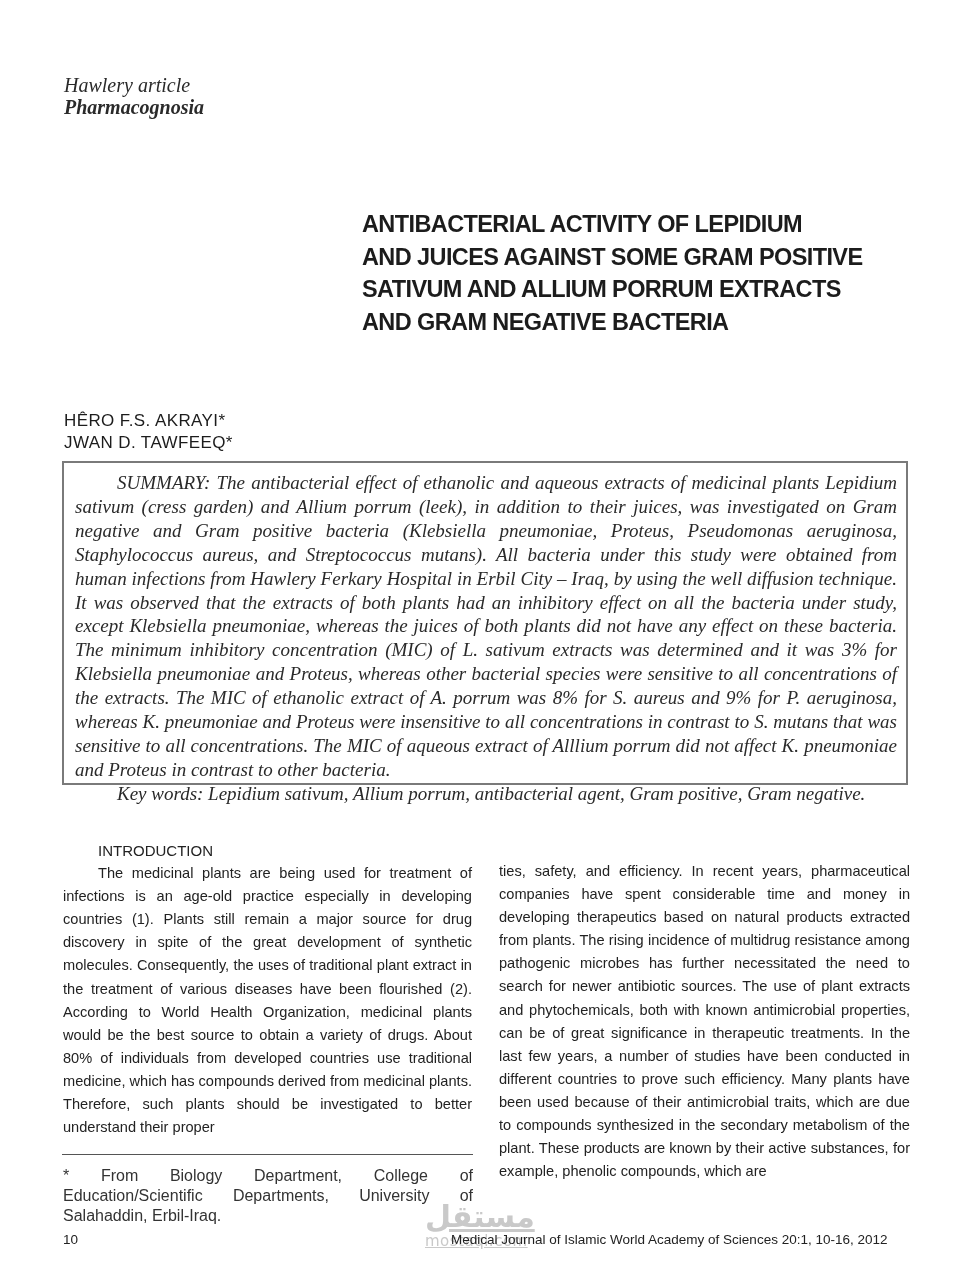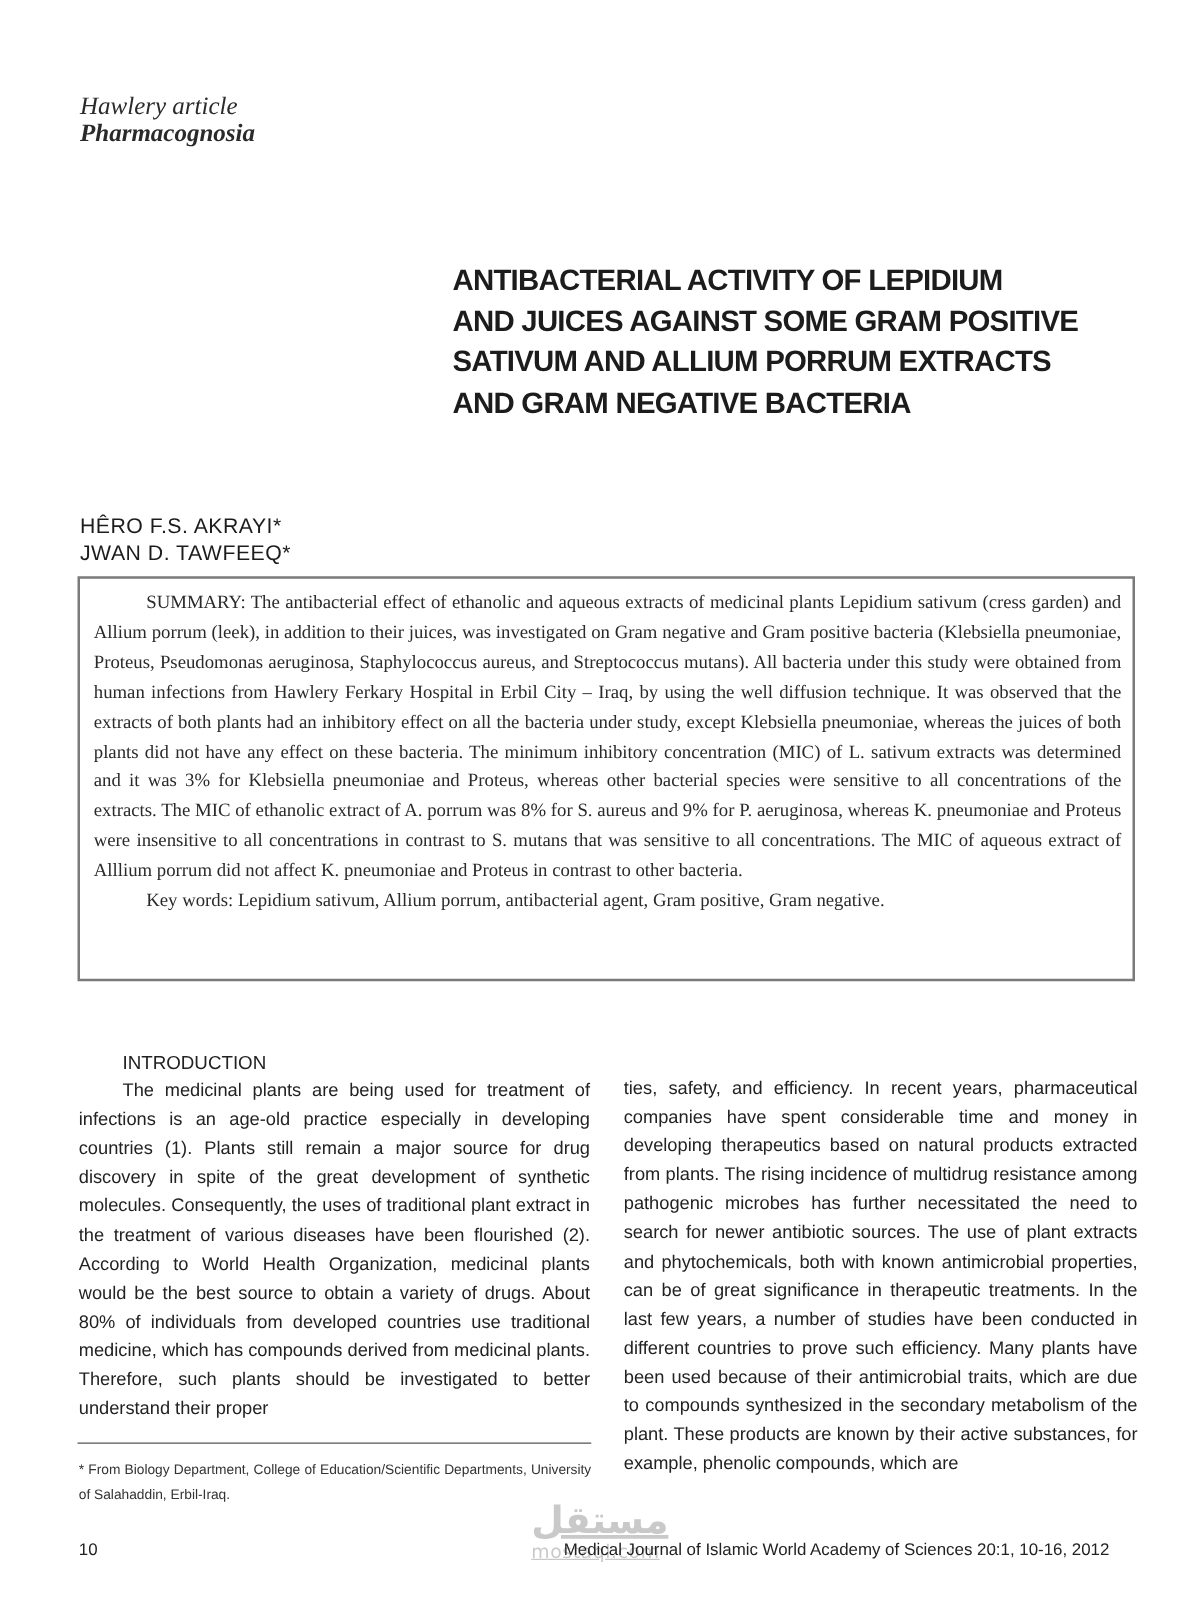--- a/index.html
+++ b/index.html
@@ -4,30 +4,30 @@
 <style>
   html, body { margin: 0; padding: 0; background: #ffffff; }
   body { width: 959px; height: 1286px; position: relative; overflow: hidden; color: #1e1e1e; }
   .abs { position: absolute; }
   .section-label { left: 64px; top: 74px; font-family: "Liberation Serif", serif; font-style: italic; font-size: 20px; line-height: 22px; color: #2a2a2a; }
   .section-label .bold { font-weight: bold; }
   .title { left: 362px; top: 208px; width: 580px; font-family: "Liberation Sans", sans-serif; font-weight: bold; font-size: 23.5px; line-height: 32.5px; color: #1c1c1c; letter-spacing: -0.6px; }
   .title div { white-space: nowrap; }
   .authors { left: 64px; top: 410px; font-family: "Liberation Sans", sans-serif; font-weight: normal; font-size: 17px; line-height: 22px; color: #1c1c1c; letter-spacing: 0.4px; }
   .summary-box { left: 62px; top: 461px; width: 846px; height: 324px; border: 2px solid #7a7a7a; box-sizing: border-box; background: #fff; }
-  .summary-text { position: absolute; left: 11px; top: 8px; width: 822px; font-family: "Liberation Serif", serif; font-size: 15px; line-height: 23.9px; color: #2a2a2a; text-align: justify; }
+  .summary-text { position: absolute; left: 11px; top: 8px; width: 822px; font-family: "Liberation Serif", serif; font-style: italic; font-size: 19px; line-height: 23.9px; color: #2a2a2a; text-align: justify; }
   .summary-text p { margin: 0; text-indent: 42px; }
   .col { font-family: "Liberation Sans", sans-serif; font-size: 14.6px; line-height: 23.1px; color: #222; text-align: justify; }
   .col-left { left: 63px; top: 839px; width: 409px; }
   .col-right { left: 499px; top: 860px; width: 411px; }
   .intro-heading { font-size: 15px; margin-left: 35px; }
   .col p { margin: 0; }
   .indent { text-indent: 35px; }
   .rule { left: 62px; top: 1154px; width: 411px; height: 1px; background: #555; }
-  .footnote { left: 63px; top: 1166px; width: 410px; font-family: "Liberation Sans", sans-serif; font-size: 11px; line-height: 20px; color: #333; text-align: justify; }
+  .footnote { left: 63px; top: 1166px; width: 410px; font-family: "Liberation Sans", sans-serif; font-size: 16px; line-height: 20px; color: #333; text-align: justify; }
   .page-num { left: 63px; top: 1232px; font-family: "Liberation Sans", sans-serif; font-size: 13.5px; color: #222; }
   .journal { left: 451px; top: 1232px; font-family: "Liberation Sans", sans-serif; font-size: 13.5px; color: #222; white-space: nowrap; }
   .watermark { left: 425px; top: 1200px; width: 115px; height: 60px; font-family: "DejaVu Sans", sans-serif; color: #c9c9c9; text-align: left; text-decoration: underline; }
   .watermark .ar { font-size: 30px; line-height: 34px; font-weight: bold; }
   .watermark .lat { font-size: 15px; line-height: 14px; letter-spacing: 0.5px; }
 </style>
 </head>
 <body>
 
 <div class="abs section-label">

